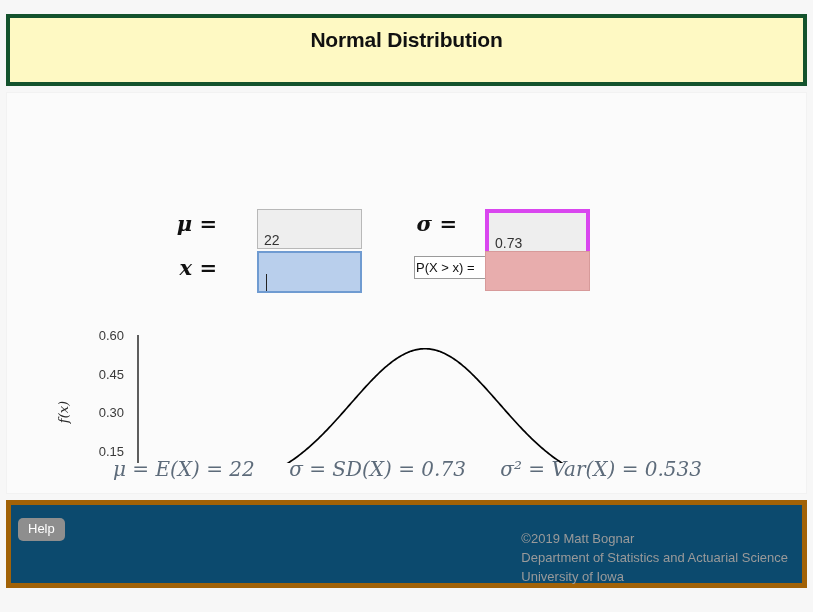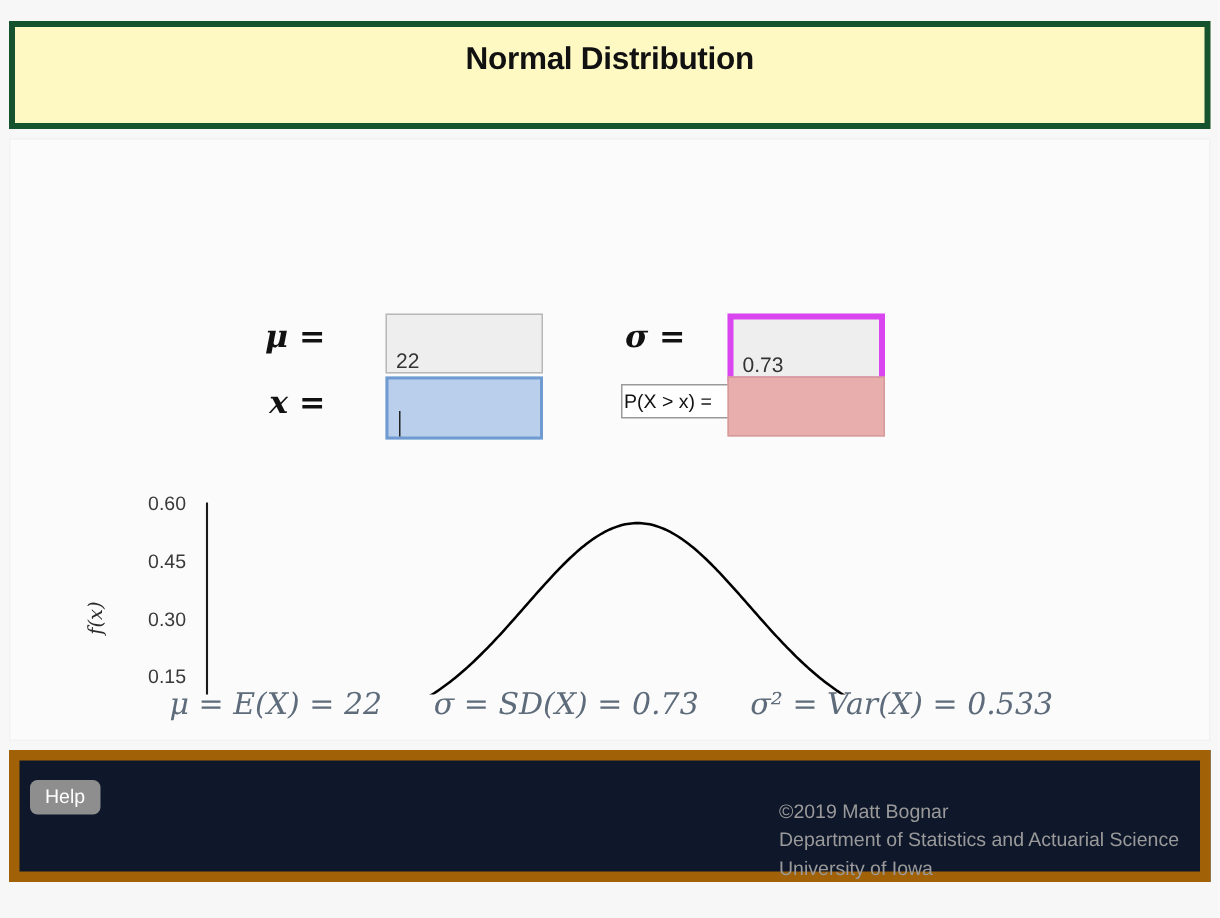--- a/index.html
+++ b/index.html
@@ -152,22 +152,22 @@
     white-space: nowrap;
   }
   #stats-line span { margin: 0 14px; }
 
   
   #footer-panel {
     left: 6px;
     top: 500px;
     width: 801px;
     height: 88px;
-    border: 7px solid #a16207;
-    background: #0f172a;
+    border: 5px solid #a16207;
+    background: #0c4a6e;
   }
   #help-button {
     position: absolute;
     left: 7px;
     top: 13px;
     background: #8e8e8e;
     color: #ffffff;
     border-radius: 5px;
     font-size: 13px;
     padding: 3px 10px 4px 10px;

